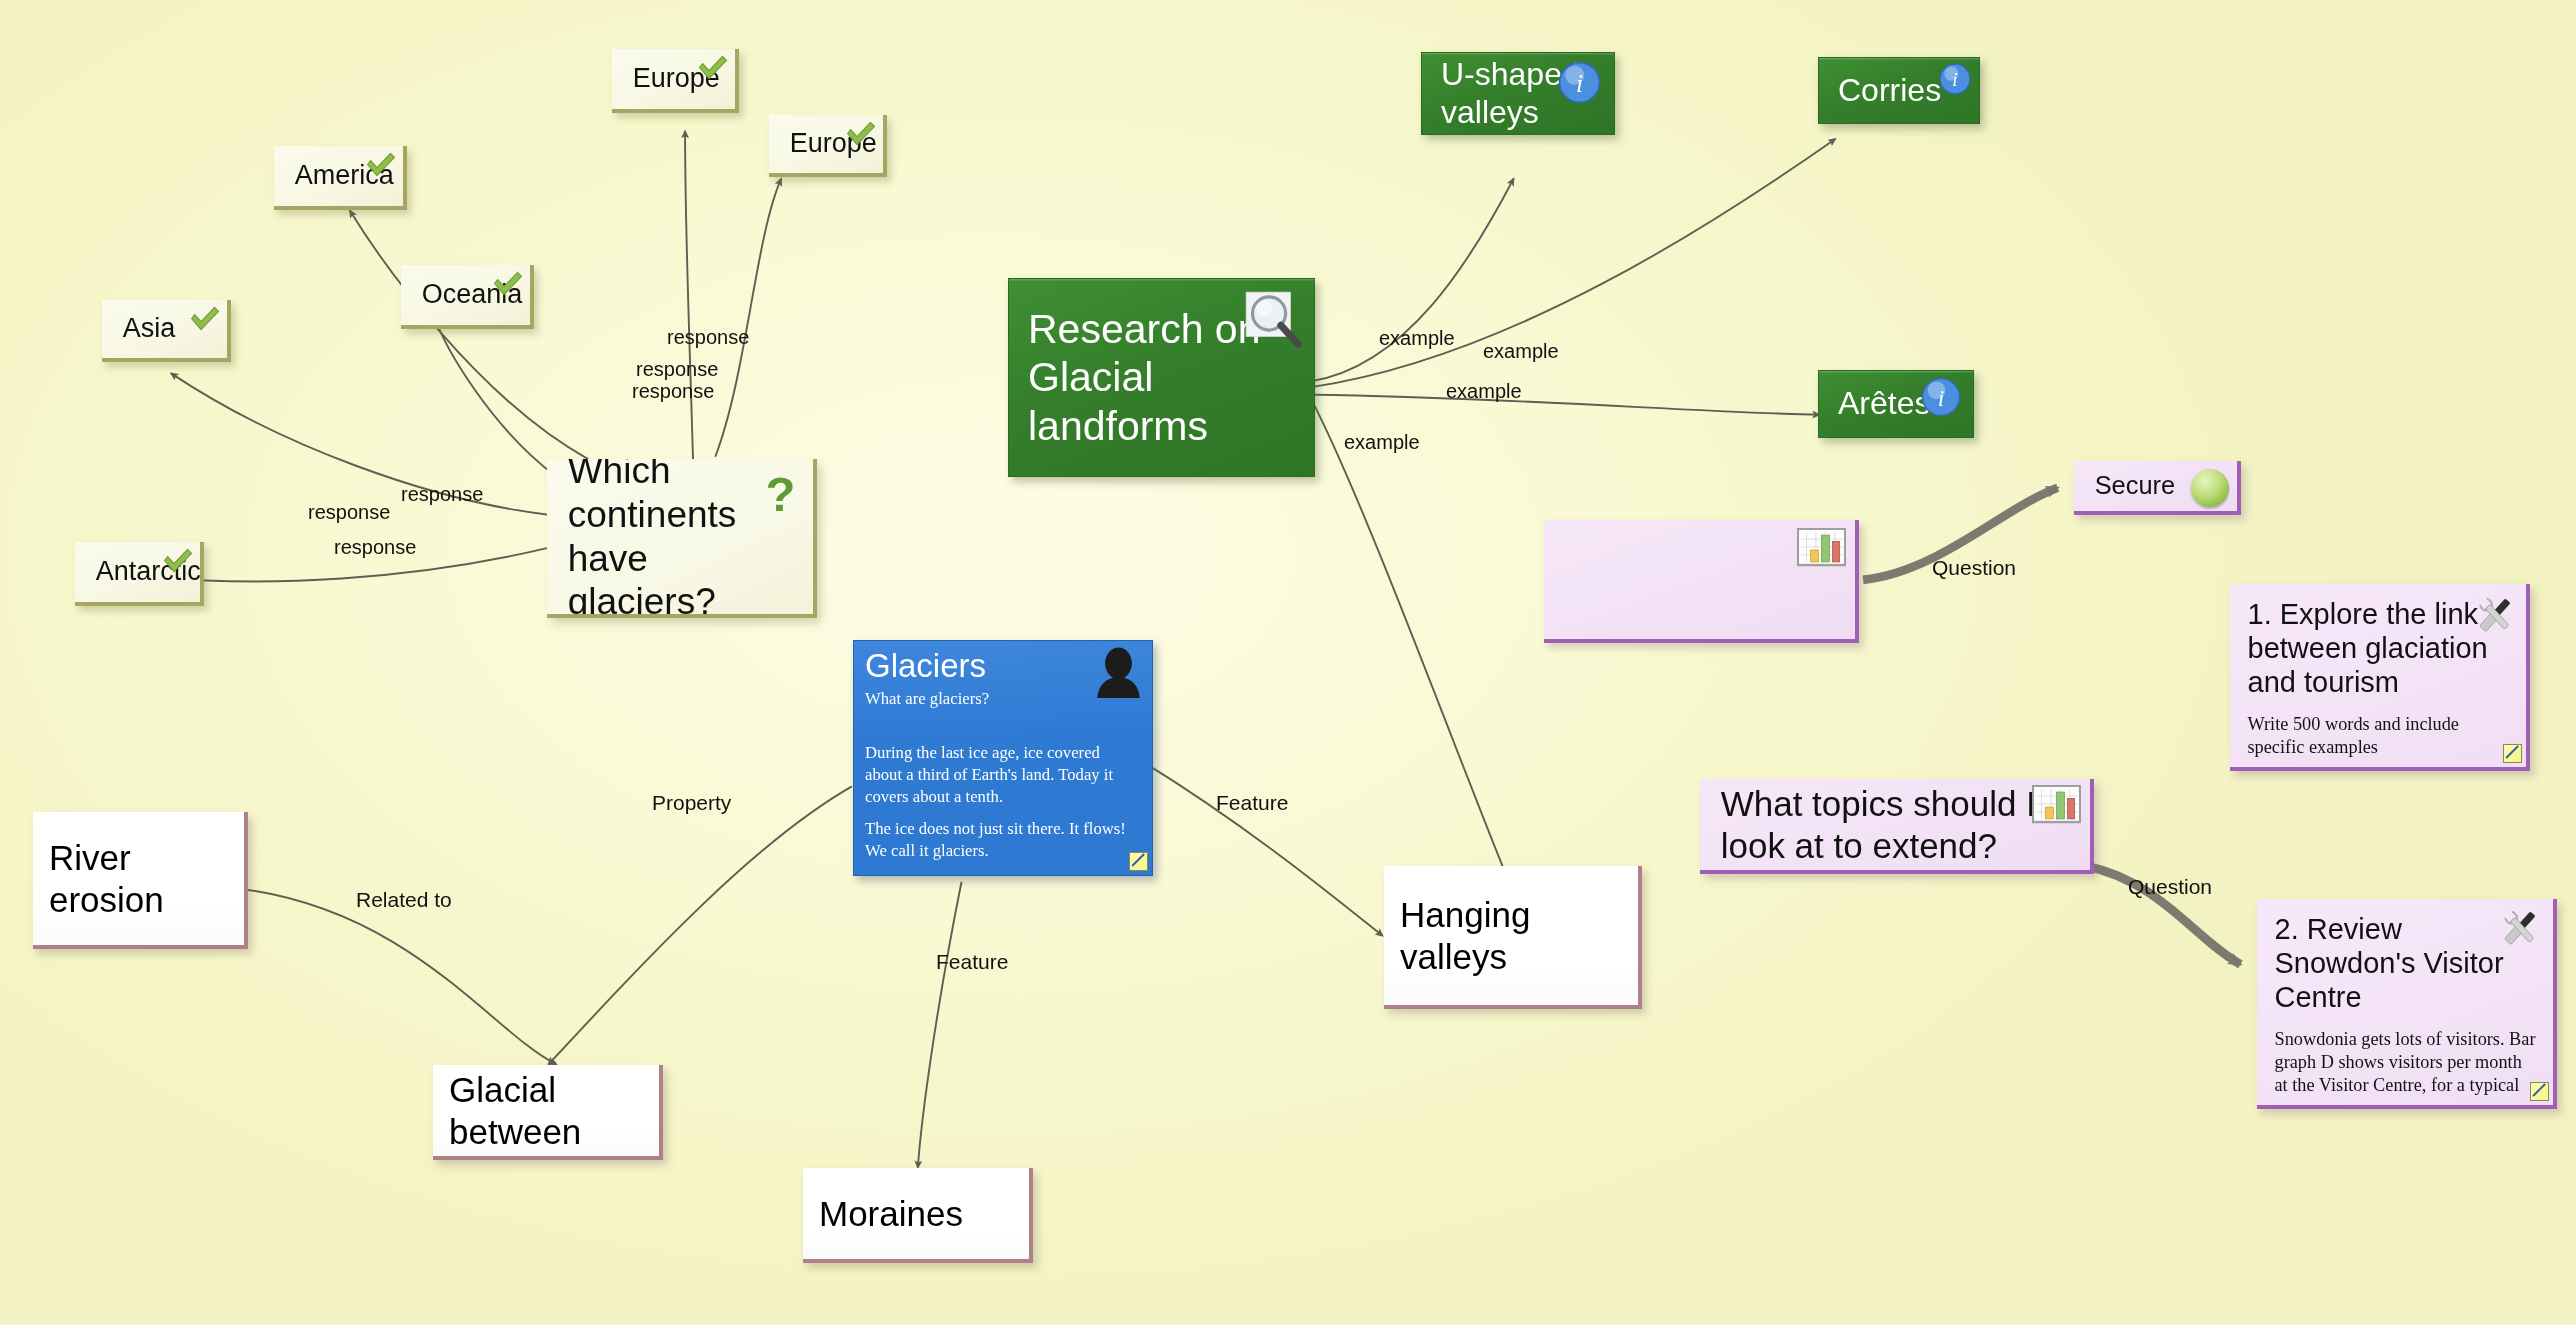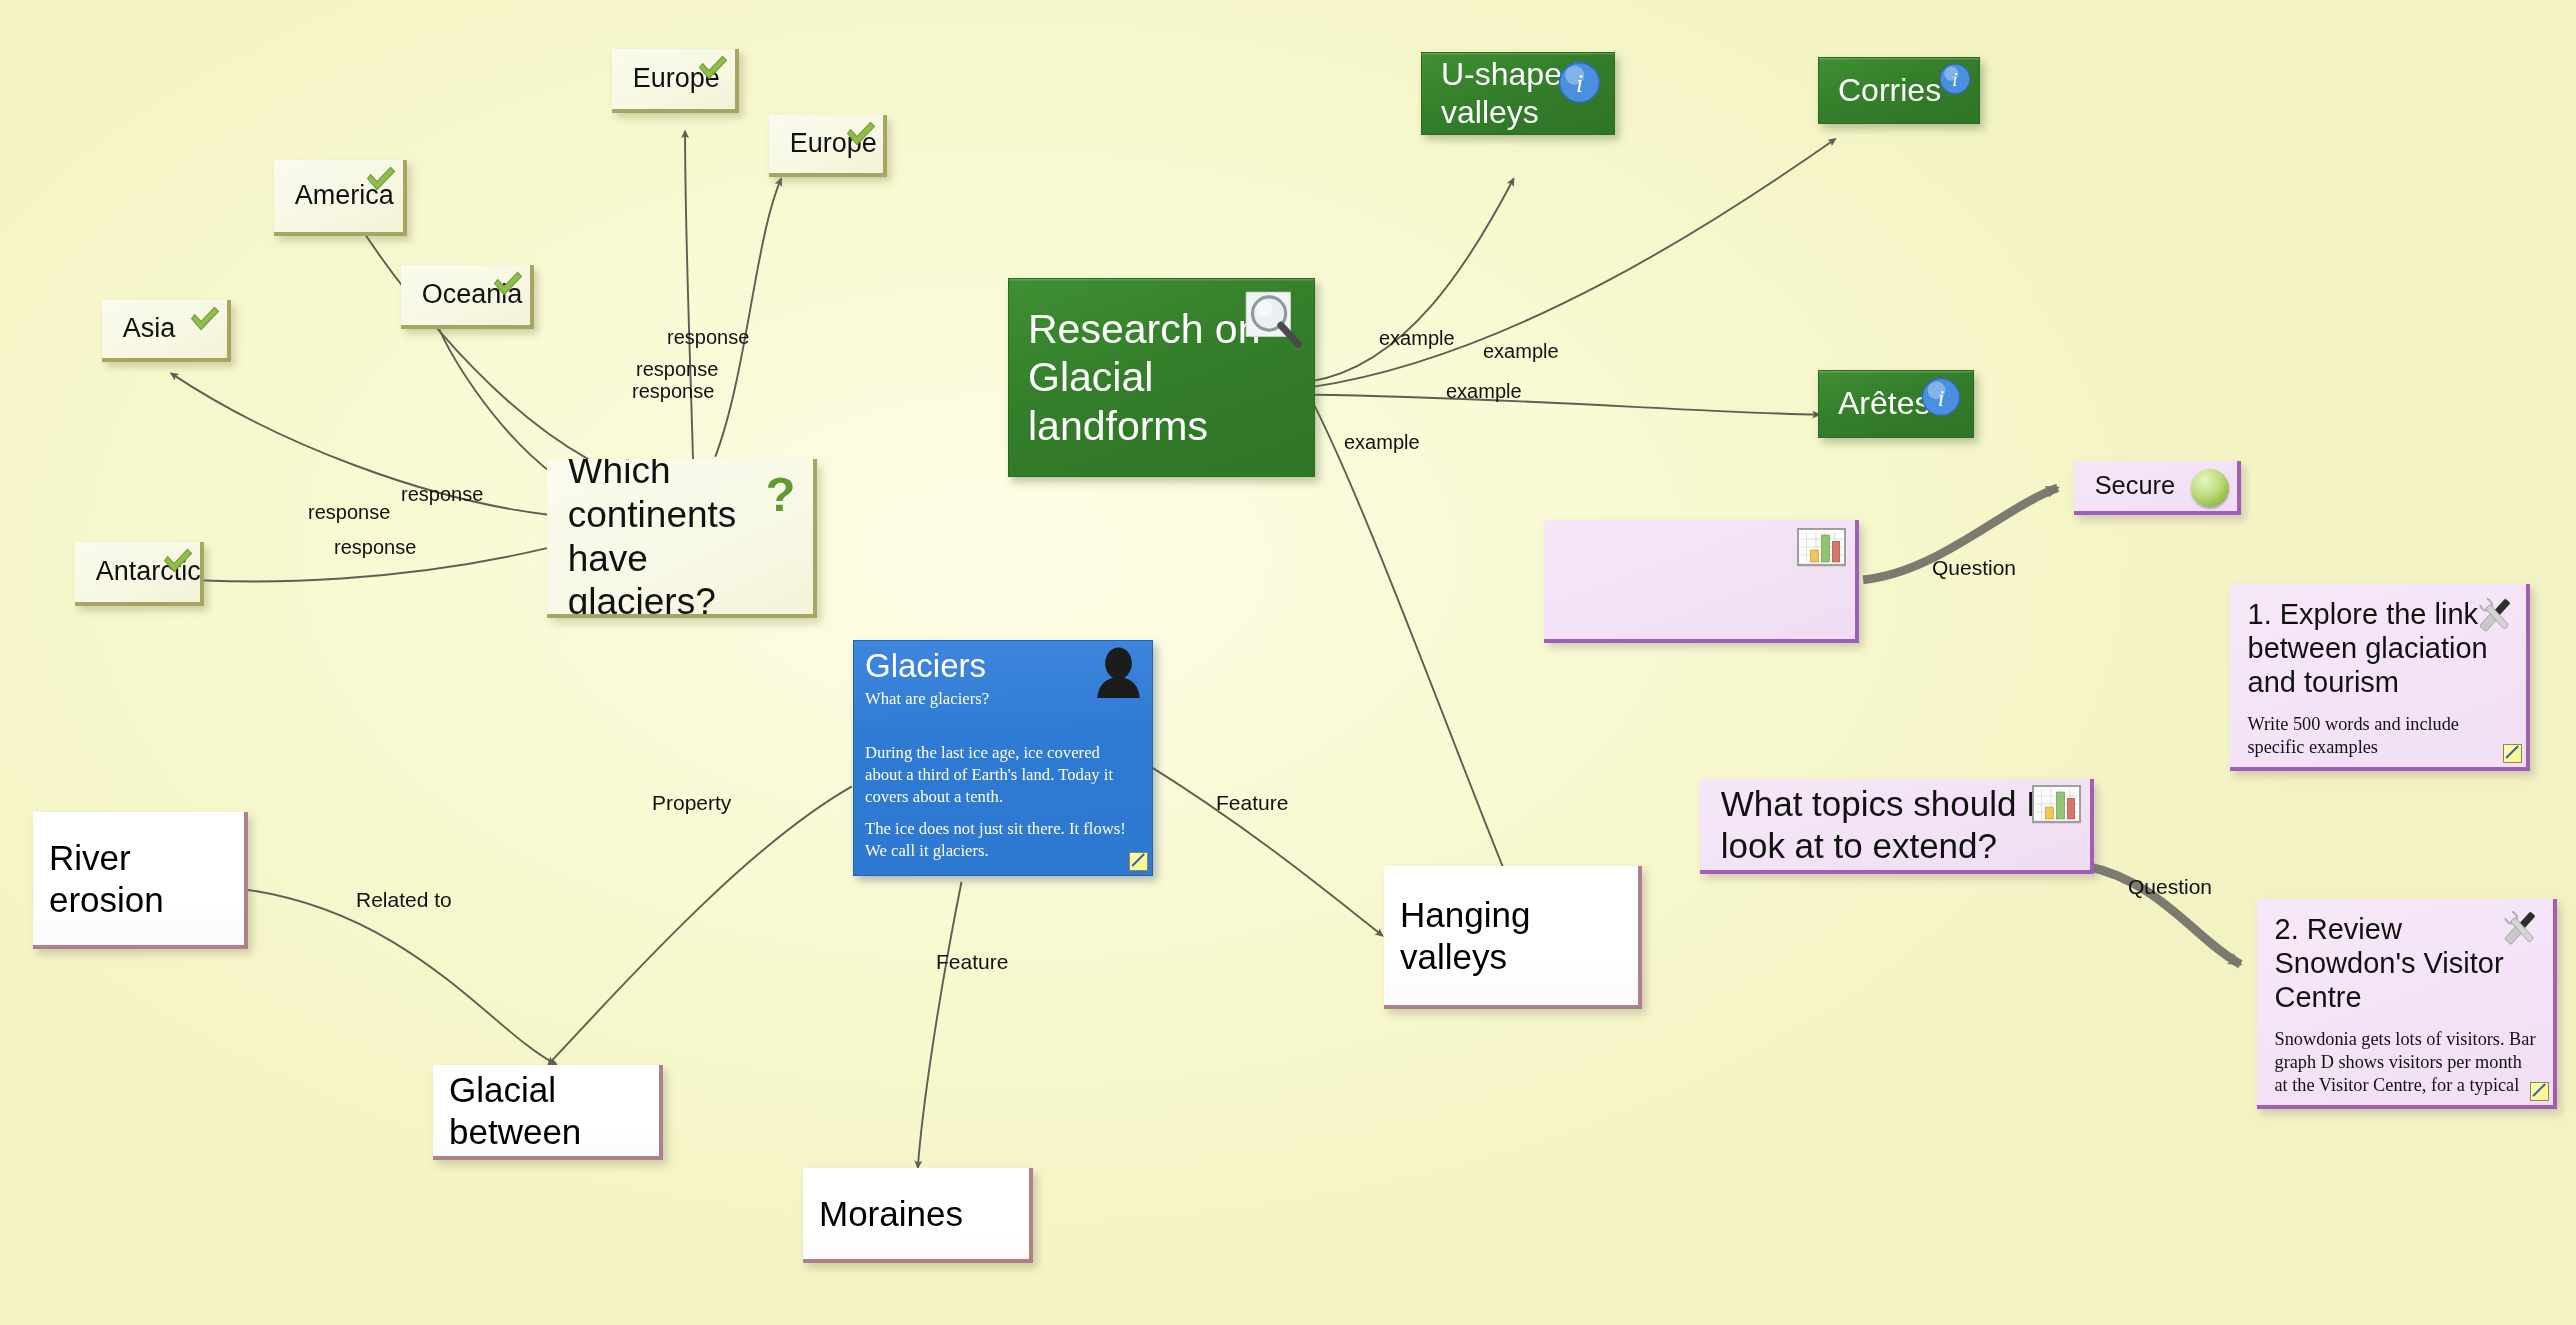--- a/index.html
+++ b/index.html
@@ -258,21 +258,21 @@
 
   <div class="node n-cream" style="left:769px;top:115px;width:118px;height:62px">
     <span class="label">Europe</span>
     <span class="icon icon-check" style="right:6.4px;top:4.8px">
       <svg viewBox="0 0 40 34" width="32" height="27">
           <path d="M3,17 L7,12 L15,21 L32,3 L37,8 L15,31 z" fill="#8fbe4a" stroke="#6f9a33" stroke-width="1.4" stroke-linejoin="round"></path>
         </svg>
     </span>
   </div>
 
-  <div class="node n-cream" style="left:274px;top:160px;width:133px;height:76px">
+  <div class="node n-cream" style="left:274px;top:146px;width:133px;height:64px">
     <span class="label">America</span>
     <span class="icon icon-check" style="right:6.4px;top:4.8px">
       <svg viewBox="0 0 40 34" width="32" height="27">
           <path d="M3,17 L7,12 L15,21 L32,3 L37,8 L15,31 z" fill="#8fbe4a" stroke="#6f9a33" stroke-width="1.4" stroke-linejoin="round"></path>
         </svg>
     </span>
   </div>
 
   <div class="node n-cream" style="left:401px;top:265px;width:133px;height:64px">
     <span class="label">Oceania</span>

